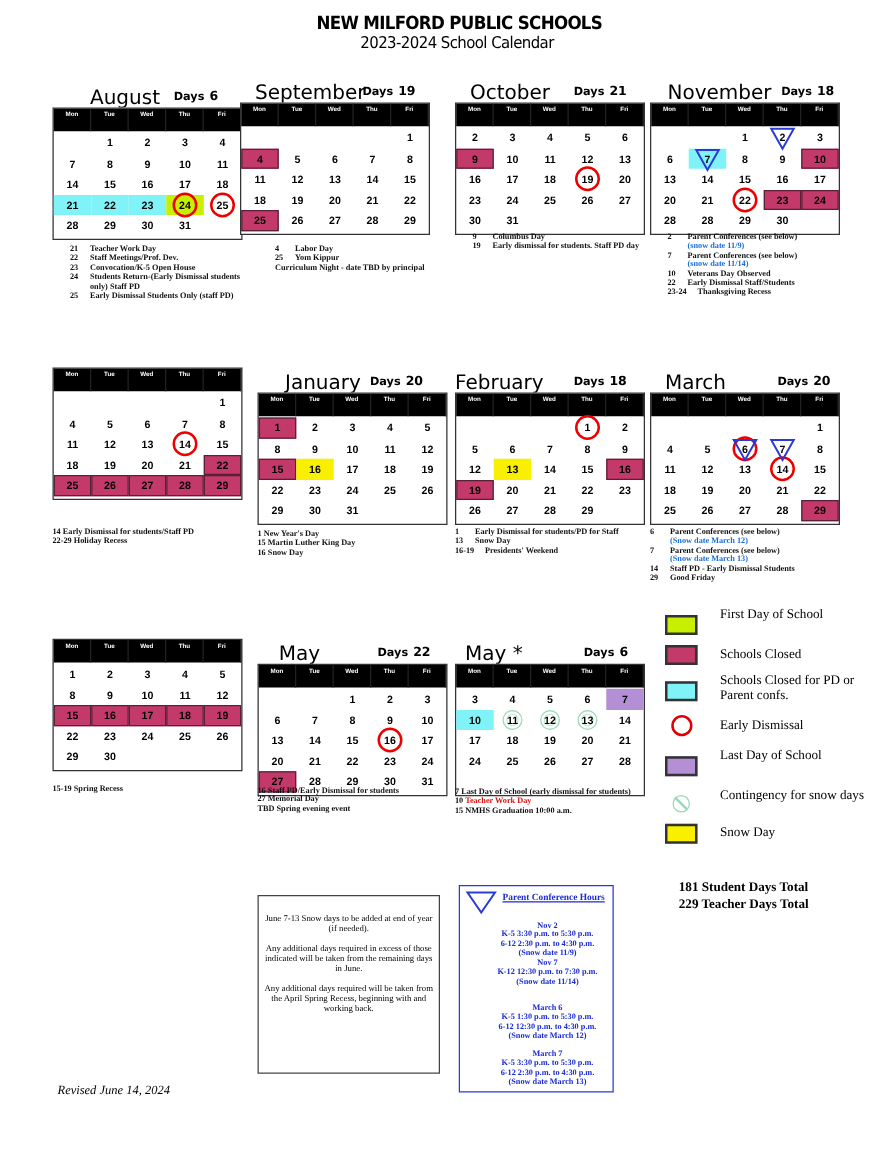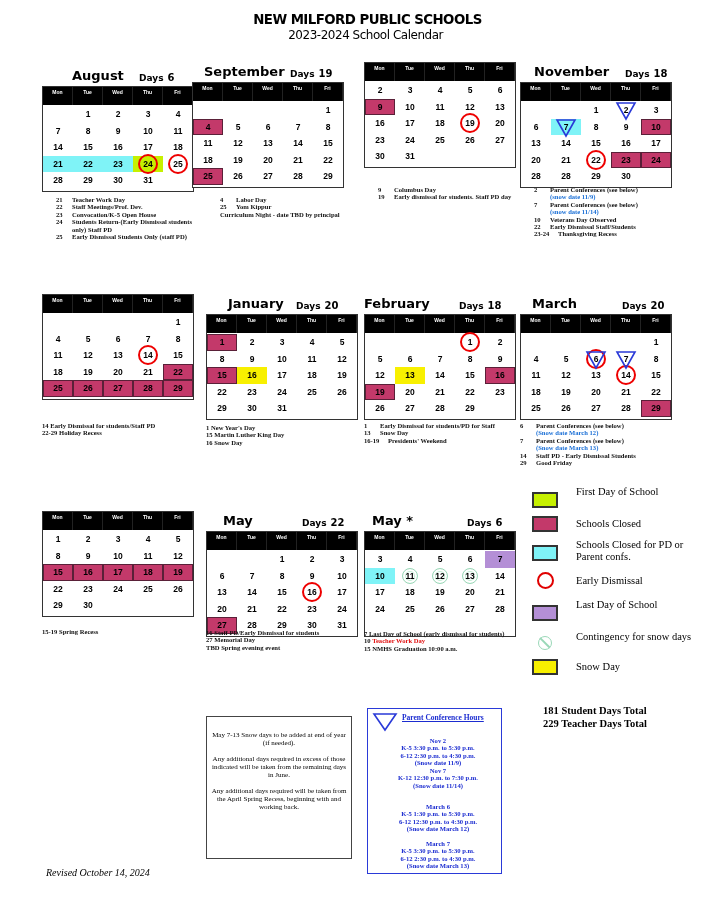--- a/index.html
+++ b/index.html
@@ -5,21 +5,21 @@
   * { box-sizing: border-box; margin: 0; padding: 0; }
   html, body { width: 711px; height: 921px; background: #ffffff; overflow: hidden; }
   body { position: relative; font-family: "Liberation Sans", sans-serif; color: #000; }
 
   .title { position: absolute; left: 0; width: 711px; text-align: center; }
   .title-main { top: 11px; font-family: "DejaVu Sans", sans-serif; font-weight: bold; font-size: 14.5px; letter-spacing: -0.6px; padding-left: 26px; transform: scaleX(0.92); }
   .title-sub { top: 27px; font-family: "DejaVu Sans", sans-serif; font-size: 13px; letter-spacing: -0.5px; padding-left: 22px; transform: scaleX(0.92); }
 
   .month { position: absolute; width: 152px; }
   .month-head { position: relative; height: 20px; }
-  .month-name { position: absolute; font-family: "DejaVu Sans", sans-serif; font-weight: bold; font-size: 13px; top: 2px; }
+  .month-name { position: absolute; font-family: "DejaVu Sans", sans-serif; font-weight: normal; font-size: 16px; top: 2px; }
   .month-days { position: absolute; font-family: "DejaVu Sans", sans-serif; font-weight: bold; font-size: 9px; top: 6px; padding-left: 10px; }
   .month-days .n { font-size: 10px; margin-left: 4px; }
 
   .cal { position: relative; border: 1.5px solid #333; background: #fff; width: 152px; }
   .cal-hdr { display: flex; background: #000; height: 18px; }
   .cal-hdr span { flex: 1; color: #fff; font-size: 5px; font-weight: bold; text-align: center; padding-top: 2px; border-right: 1px solid #222; }
   .cal-body { padding: 1px 0 2px 0; }
   .wk { display: flex; height: 16.5px; }
   .d { flex: 1; position: relative; text-align: center; font-size: 8.5px; font-weight: bold; line-height: 16px; }
   .d .num { position: relative; z-index: 2; }
@@ -44,21 +44,21 @@
   .legend { position: absolute; left: 530px; top: 482px; width: 180px; }
   .lg-item { position: absolute; left: 0; width: 175px; }
   .lg-swatch { position: absolute; left: 2px; width: 26px; height: 16px; border: 2px solid #333; }
   .lg-label { position: absolute; left: 46px; font-family: "Liberation Serif", serif; font-size: 10.5px; line-height: 12px; }
 
   .totals { position: absolute; left: 543px; top: 705px; font-family: "Liberation Serif", serif; font-weight: bold; font-size: 10.5px; line-height: 12.5px; }
 
   .snow-box { position: absolute; left: 206px; top: 716px; width: 146px; height: 143px; border: 1.5px solid #444; font-family: "Liberation Serif", serif; font-size: 7px; line-height: 8px; text-align: center; padding: 14px 4px 0 4px; }
   .snow-box p { margin-bottom: 8px; }
 
-  .conf-box { position: absolute; left: 367px; top: 708px; width: 135px; height: 166px; border: 1.5px solid #2a3ad8; font-family: "Liberation Serif", serif; font-size: 6.6px; line-height: 7.3px; font-weight: bold; color: #1b2cd0; text-align: center; }
+  .conf-box { position: absolute; left: 367px; top: 708px; width: 124px; height: 166px; border: 1.5px solid #2a3ad8; font-family: "Liberation Serif", serif; font-size: 6.6px; line-height: 7.3px; font-weight: bold; color: #1b2cd0; text-align: center; }
   .conf-title { position: absolute; left: 34px; top: 5px; font-size: 7.5px; text-decoration: underline; }
   .conf-tri { position: absolute; left: 4px; top: 3px; }
   .conf-sec { position: absolute; left: 0; width: 140px; }
   .conf-sec .date { display: block; }
   .conf-sec .line { display: block; }
 
   .revised { position: absolute; left: 46px; top: 867px; font-family: "Liberation Serif", serif; font-style: italic; font-size: 10px; }
 </style>
 </head>
 <body>
@@ -200,20 +200,24 @@
       </div>
       <div class="row">
         <span class="k" style="min-width:16px">25</span>
         <span><span>Yom Kippur</span></span>
       </div>
       <div class="row">
         <span><span>Curriculum Night - date TBD  by principal</span></span>
       </div>
     </div>
     <div class="month" style="left: 364px; top: 62px;">
+      <div class="month-head">
+        <span class="month-name" style="left:12px">October</span>
+        <span class="month-days" style="left:85px"><span>Days</span><span class="n">21</span></span>
+      </div>
       <div class="cal">
         <div class="cal-hdr">
           <span>Mon</span>
           <span>Tue</span>
           <span>Wed</span>
           <span>Thu</span>
           <span>Fri</span>
         </div>
         <div class="cal-body">
           <div class="wk">
@@ -825,21 +829,21 @@
       <span class="lg-label" style="top:2px;width:120px">Snow Day</span>
     </div>
   </div>
 
 <div class="totals">
   <div>181 Student Days Total</div>
   <div>229 Teacher Days Total</div>
 </div>
 
 <div class="snow-box">
-  <p>May 7-13 Snow days to be added at end of year (if needed).</p>
+  <p>June 7-13 Snow days to be added at end of year (if needed).</p>
   <p>Any additional days required in excess of those indicated will be taken from the remaining days in June.</p>
   <p>Any additional days required will be taken from the April Spring Recess, beginning with and working back.</p>
 </div>
 
 <div class="conf-box" id="conf">
     <span class="conf-tri"><svg width="26" height="20" viewBox="0 0 26 20">
         <polygon points="2,2 24,2 13,18" fill="none" stroke="#2a3ad8" stroke-width="1.6"></polygon>
       </svg></span>
     <span class="conf-title">Parent Conference Hours</span>
     <div class="conf-sec" style="top:28px">
@@ -860,13 +864,13 @@
       <span class="line">(Snow date March 12)</span>
     </div>
     <div class="conf-sec" style="top:131px">
       <span class="date">March 7</span>
       <span class="line">K-5     3:30 p.m. to 5:30 p.m.</span>
       <span class="line">6-12     2:30 p.m. to 4:30 p.m.</span>
       <span class="line">(Snow date March 13)</span>
     </div>
   </div>
 
-<div class="revised">Revised October 14, 2024</div>
+<div class="revised">Revised June 14, 2024</div>
 
 </body></html>

